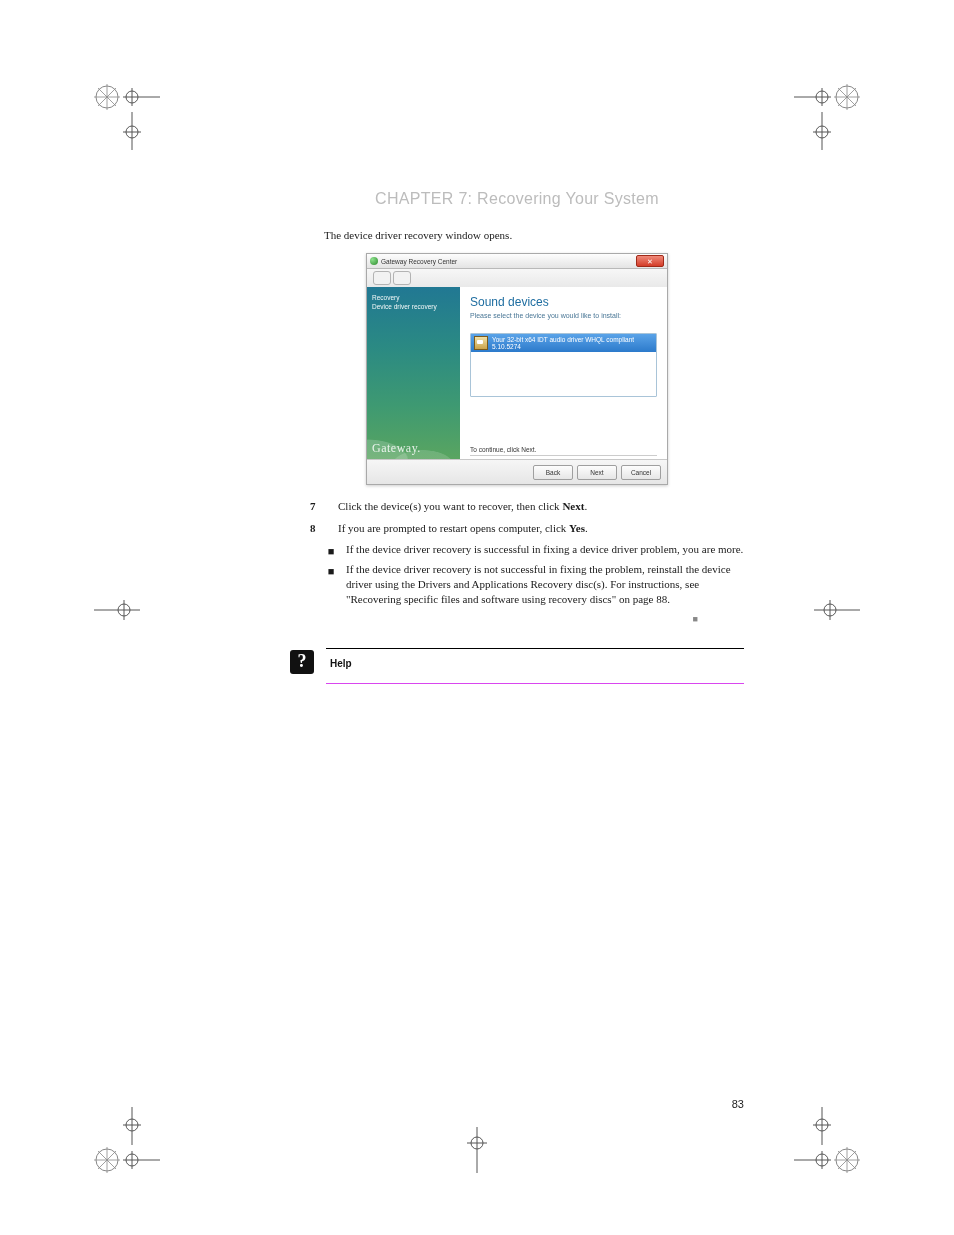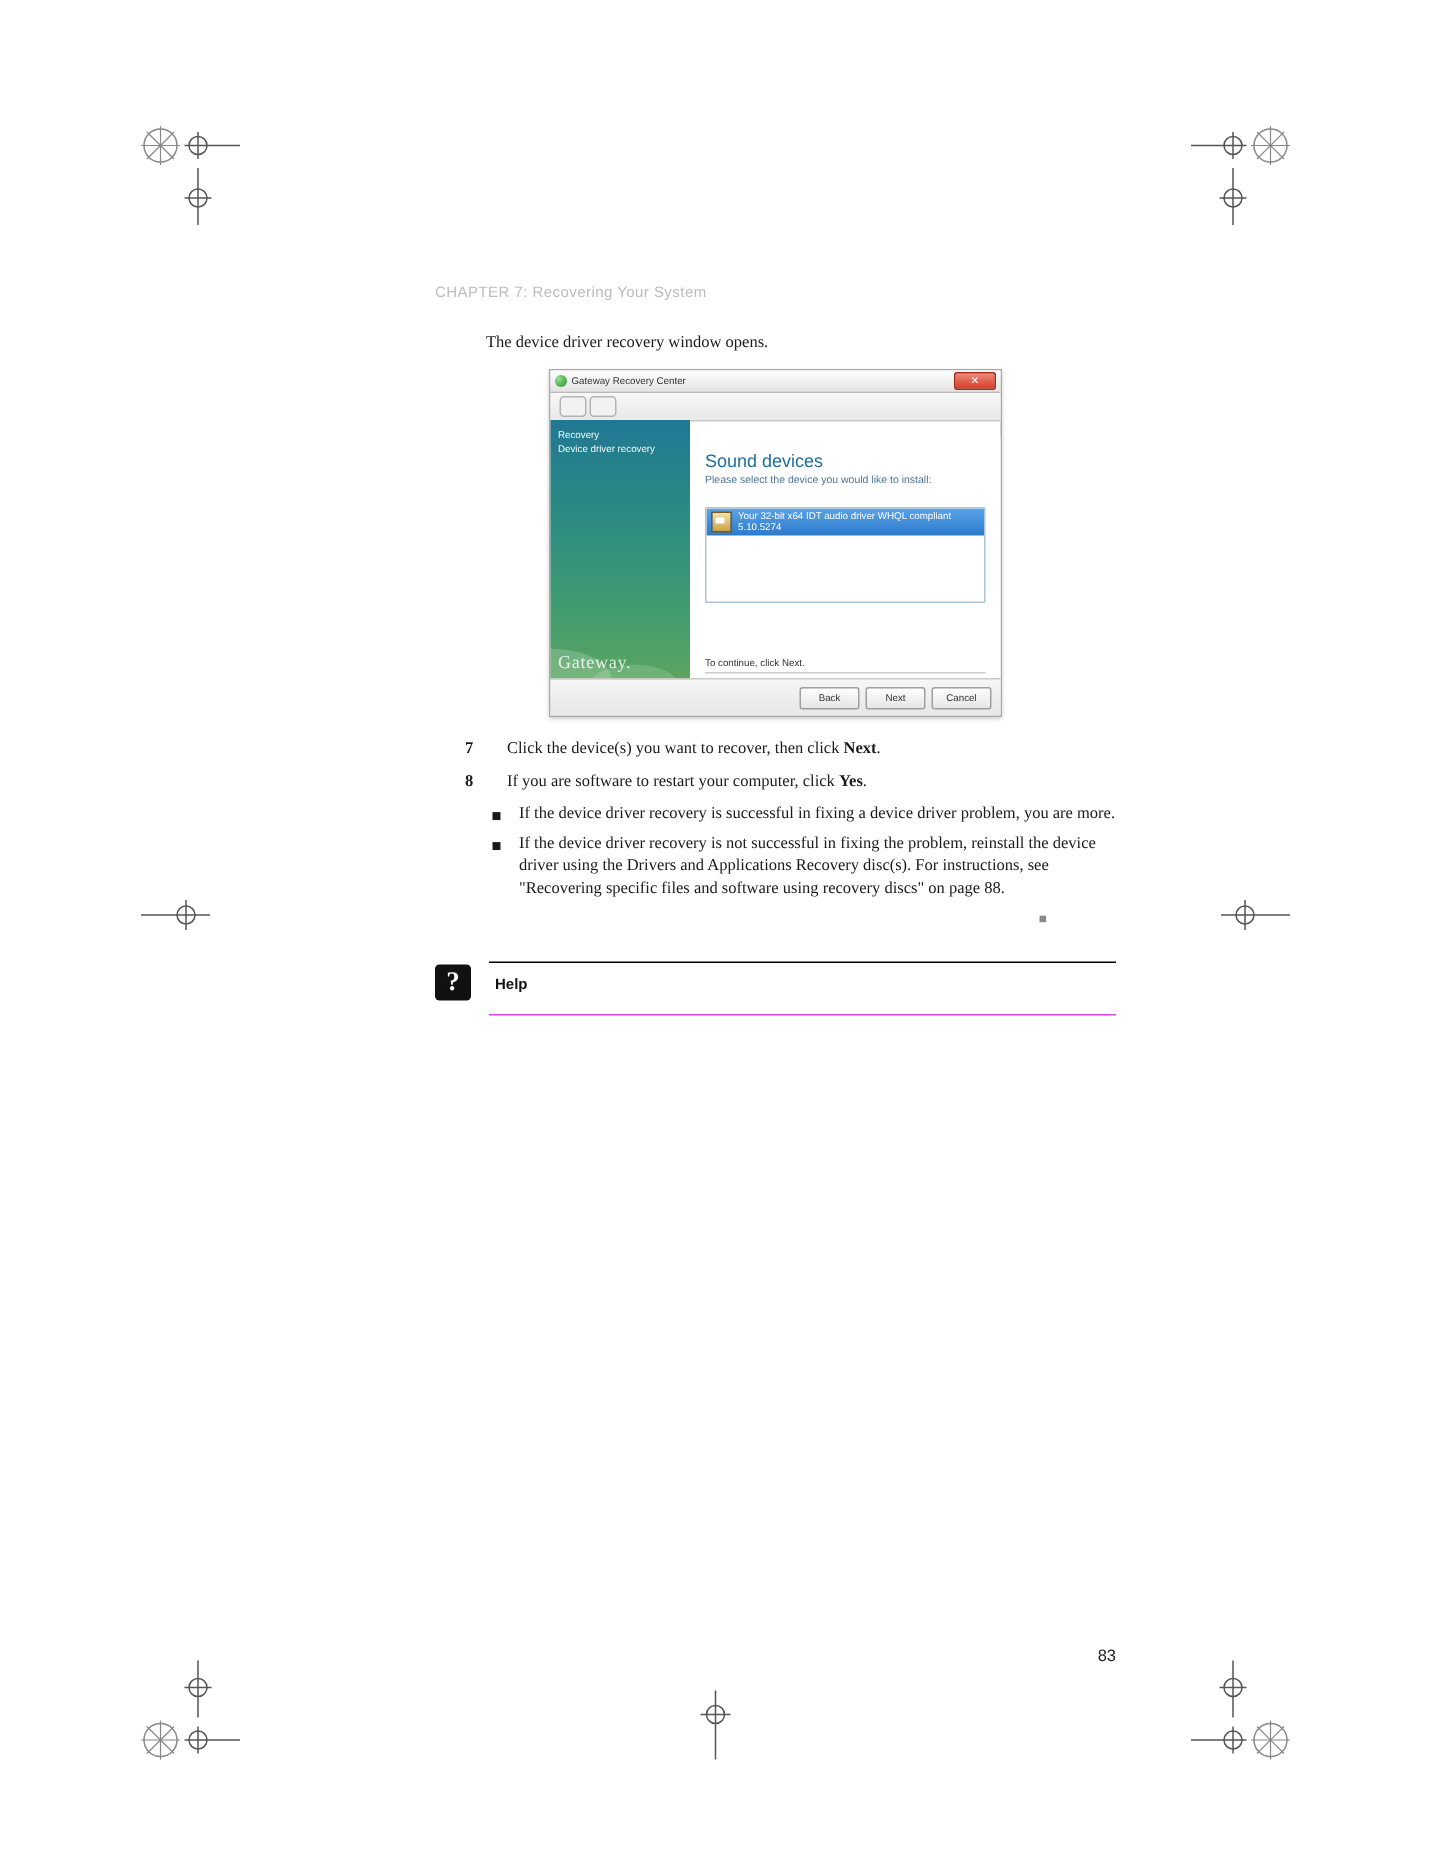--- a/index.html
+++ b/index.html
@@ -37,23 +37,23 @@
   .content {
     position: absolute;
     left: 290px;
     right: 210px;
     top: 190px;
   }
 
   .chapter-title {
     font-family: "Helvetica Neue", Arial, sans-serif;
     font-weight: 300;
-    font-size: 10px;
+    font-size: 16px;
     color: #bcbcbc;
-    text-align: left;
+    text-align: center;
     letter-spacing: 0.3px;
     margin-bottom: 20px;
   }
 
   .body-text {
     font-family: Georgia, "Times New Roman", serif;
     font-size: 11px;
     line-height: 1.4;
     color: #1a1a1a;
     margin: 10px 0;
@@ -194,21 +194,20 @@
     background:
       radial-gradient(80px 40px at 0% 100%, rgba(255,255,255,0.18) 0 50%, transparent 52%) ,
       radial-gradient(60px 30px at 60% 110%, rgba(255,255,255,0.15) 0 50%, transparent 52%);
     pointer-events:none;
   }
   .main {
     flex: 1;
     background: #fff;
     padding: 8px 10px 0 10px;
     position: relative;
-    margin-top: 12px;
   }
   .main h1 {
     margin: 0 0 3px 0;
     font-size: 12px;
     font-weight: 400;
     color: #1e6da0;
   }
   .main .subt { font-size: 7px; color: #4a7796; margin-bottom: 14px; }
   .device-list {
     height: 62px;
@@ -418,21 +417,21 @@
     <div class="step body-text" style="margin-left:20px">
       <div class="num">7</div>
       <div class="txt">
         <span>Click the device(s) you want to recover, then click </span><span class="bold">Next</span><span>.</span>
       </div>
     </div>
 
     <div class="step body-text" style="margin-left:20px">
       <div class="num">8</div>
       <div class="txt">
-        <span>If you are software to restart your computer, click </span><span class="bold">Yes</span><span>.</span>
+        <span>If you are prompted to restart opens computer, click </span><span class="bold">Yes</span><span>.</span>
       </div>
     </div>
 
     <div class="bullet-row body-text">
       <span class="glyph">■</span>
       <span>If the device driver recovery is successful in fixing a device driver problem, you are more.</span>
     </div>
     <div class="bullet-row body-text">
       <span class="glyph">■</span>
       <span>If the device driver recovery is not successful in fixing the problem, reinstall the device driver using the Drivers and Applications Recovery disc(s). For instructions, see "Recovering specific files and software using recovery discs" on page 88.</span>

